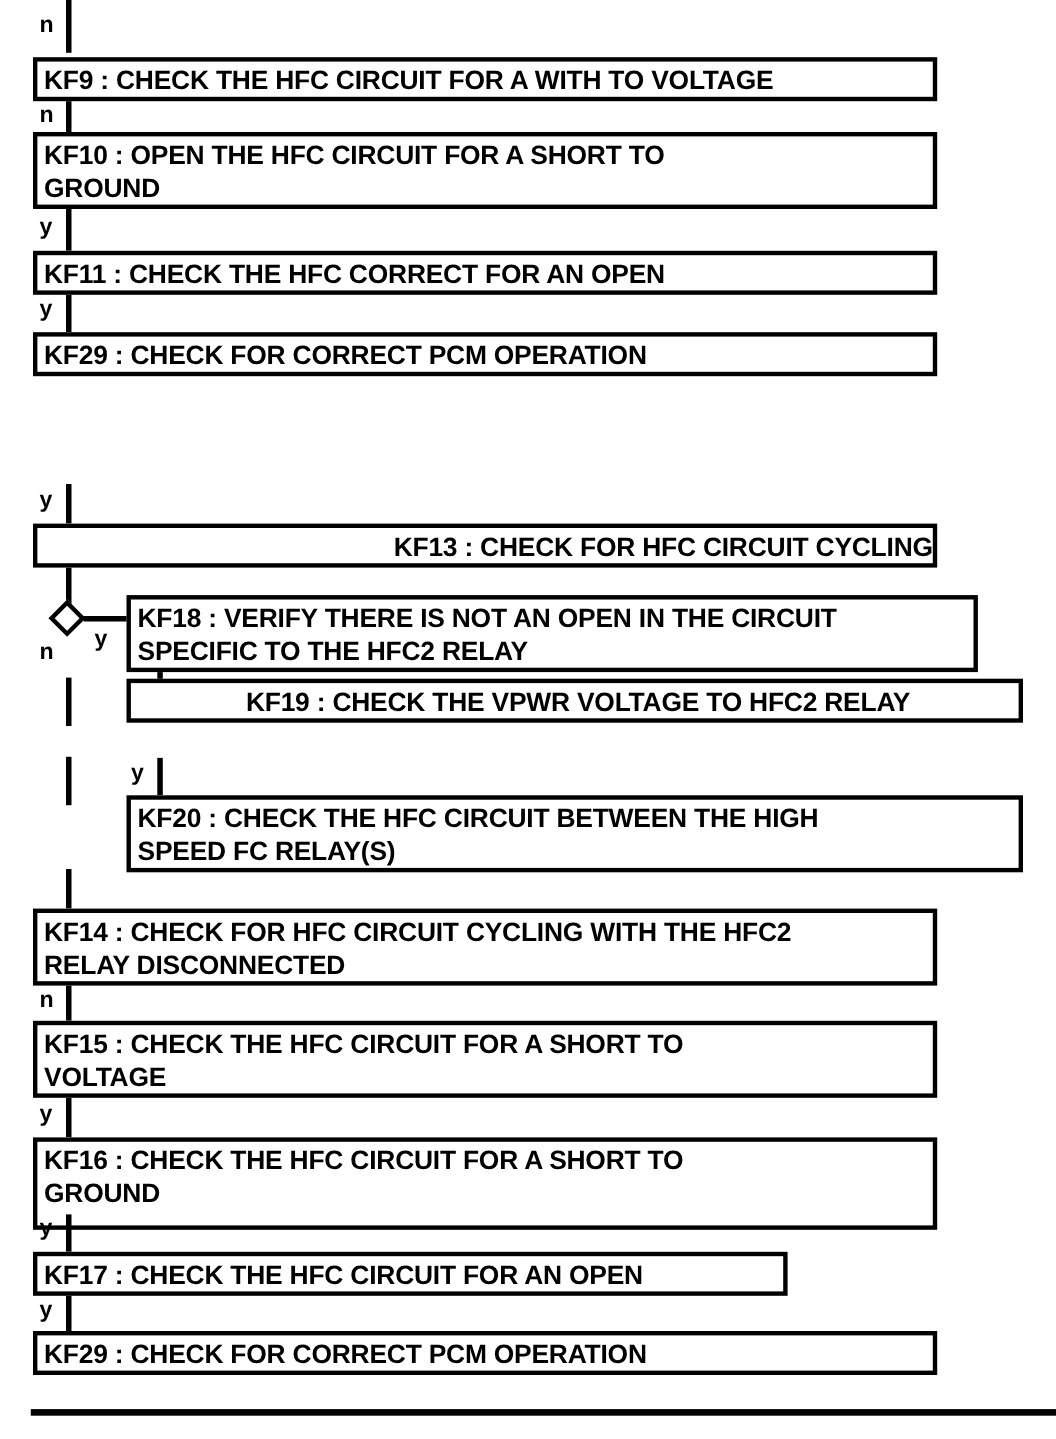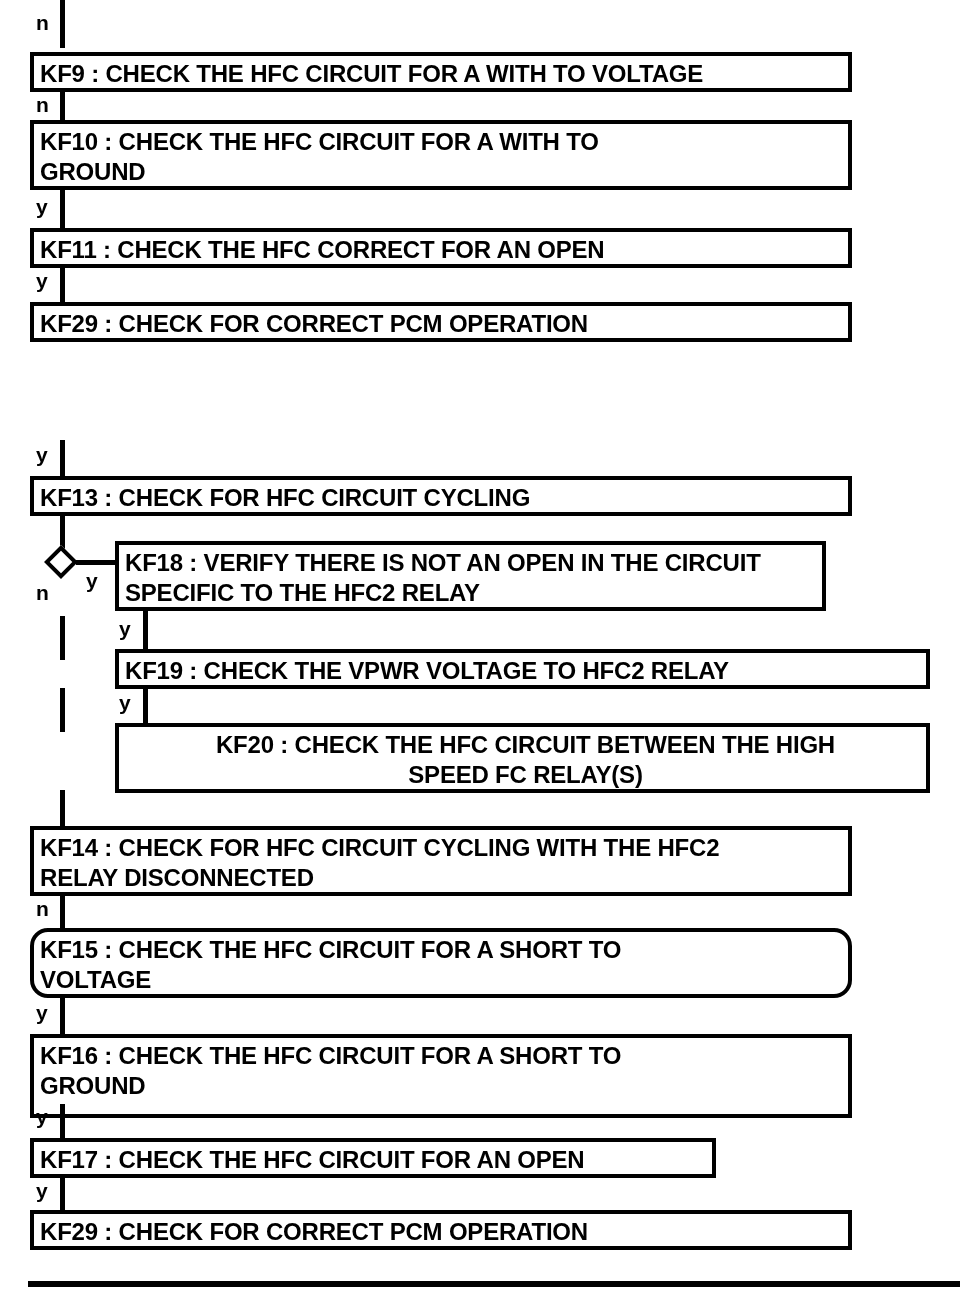--- a/index.html
+++ b/index.html
@@ -69,72 +69,72 @@
 <div id="page">
 
   <div class="conn conn-v" style="left:60px; top:0px; height:48px;"></div>
   <div class="edge-label" style="left:36px; top:12px;">n</div>
 
   <div class="node" style="left:30px; top:52px; width:822px; height:40px;">KF9 : CHECK THE HFC CIRCUIT FOR A WITH TO VOLTAGE</div>
 
   <div class="conn conn-v" style="left:60px; top:92px; height:28px;"></div>
   <div class="edge-label" style="left:36px; top:94px;">n</div>
 
-  <div class="node" style="left:30px; top:120px; width:822px; height:70px;">KF10 : CHECK THE HFC CIRCUIT FOR A WITH TO
+  <div class="node" style="left:30px; top:120px; width:822px; height:70px;">KF10 : OPEN THE HFC CIRCUIT FOR A SHORT TO
 GROUND</div>
 
   <div class="conn conn-v" style="left:60px; top:190px; height:38px;"></div>
   <div class="edge-label" style="left:36px; top:196px;">y</div>
 
   <div class="node" style="left:30px; top:228px; width:822px; height:40px;">KF11 : CHECK THE HFC CORRECT FOR AN OPEN</div>
 
   <div class="conn conn-v" style="left:60px; top:268px; height:34px;"></div>
   <div class="edge-label" style="left:36px; top:270px;">y</div>
 
   <div class="node" style="left:30px; top:302px; width:822px; height:40px;">KF29 : CHECK FOR CORRECT PCM OPERATION</div>
 
 
   <div class="conn conn-v" style="left:60px; top:440px; height:36px;"></div>
   <div class="edge-label" style="left:36px; top:444px;">y</div>
 
-  <div class="node" style="left:30px; top:476px; width:822px; height:40px;">KF13 : CHECK FOR HFC CIRCUIT CYCLING</div>
+  <div class="node" style="left:30px; top:476px; width:822px; height:40px;text-align:right;">KF13 : CHECK FOR HFC CIRCUIT CYCLING</div>
 
   <div class="conn conn-v" style="left:60px; top:516px; height:34px;"></div>
 
   <div class="diamond" style="left:49px; top:550px;"></div>
 
   <div class="conn conn-h" style="left:76px; top:560px; width:44px;"></div>
   <div class="edge-label" style="left:86px; top:570px;">y</div>
   <div class="edge-label" style="left:36px; top:582px;">n</div>
 
   <div class="dash-seg" style="left:60px; top:616px; height:44px;"></div>
   <div class="dash-seg" style="left:60px; top:688px; height:44px;"></div>
   <div class="dash-seg" style="left:60px; top:790px; height:36px;"></div>
 
-  <div class="node" style="left:115px; top:541px; width:711px; height:70px;">KF18 : VERIFY THERE IS NOT AN OPEN IN THE CIRCUIT
+  <div class="node" style="left:115px; top:541px; width:774px; height:70px;">KF18 : VERIFY THERE IS NOT AN OPEN IN THE CIRCUIT
 SPECIFIC TO THE HFC2 RELAY</div>
 
   <div class="conn conn-v" style="left:143px; top:611px; height:38px;"></div>
   <div class="edge-label" style="left:119px; top:618px;">y</div>
 
-  <div class="node" style="left:115px; top:649px; width:815px; height:40px;">KF19 : CHECK THE VPWR VOLTAGE TO HFC2 RELAY</div>
+  <div class="node" style="left:115px; top:617px; width:815px; height:40px;text-align:center;">KF19 : CHECK THE VPWR VOLTAGE TO HFC2 RELAY</div>
 
   <div class="conn conn-v" style="left:143px; top:689px; height:34px;"></div>
   <div class="edge-label" style="left:119px; top:692px;">y</div>
 
-  <div class="node" style="left:115px; top:723px; width:815px; height:70px;text-align:center;">KF20 : CHECK THE HFC CIRCUIT BETWEEN THE HIGH
+  <div class="node" style="left:115px; top:723px; width:815px; height:70px;">KF20 : CHECK THE HFC CIRCUIT BETWEEN THE HIGH
 SPEED FC RELAY(S)</div>
 
   <div class="node" style="left:30px; top:826px; width:822px; height:70px;">KF14 : CHECK FOR HFC CIRCUIT CYCLING WITH THE HFC2
 RELAY DISCONNECTED</div>
 
   <div class="conn conn-v" style="left:60px; top:896px; height:32px;"></div>
   <div class="edge-label" style="left:36px; top:898px;">n</div>
 
-  <div class="node" style="left:30px; top:928px; width:822px; height:70px;border-radius:18px;">KF15 : CHECK THE HFC CIRCUIT FOR A SHORT TO
+  <div class="node" style="left:30px; top:928px; width:822px; height:70px;">KF15 : CHECK THE HFC CIRCUIT FOR A SHORT TO
 VOLTAGE</div>
 
   <div class="conn conn-v" style="left:60px; top:998px; height:36px;"></div>
   <div class="edge-label" style="left:36px; top:1002px;">y</div>
 
   <div class="node" style="left:30px; top:1034px; width:822px; height:84px;">KF16 : CHECK THE HFC CIRCUIT FOR A SHORT TO
 GROUND</div>
 
   <div class="conn conn-v" style="left:60px; top:1104px; height:34px;"></div>
   <div class="edge-label" style="left:36px; top:1106px;">y</div>

